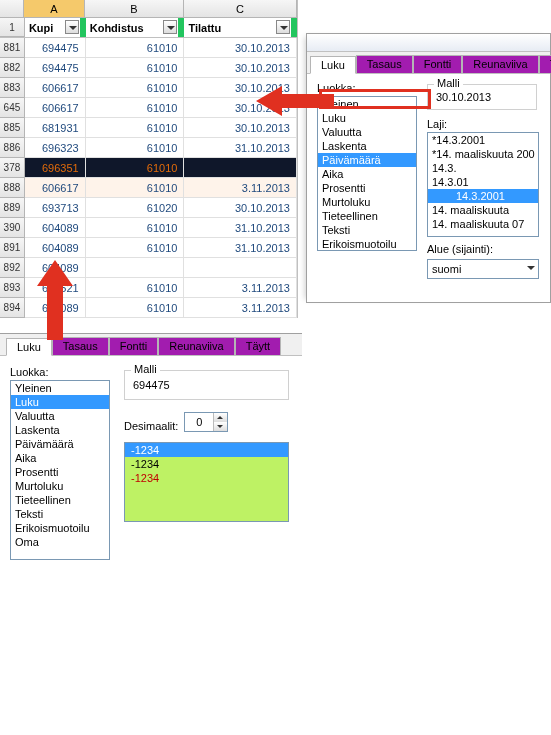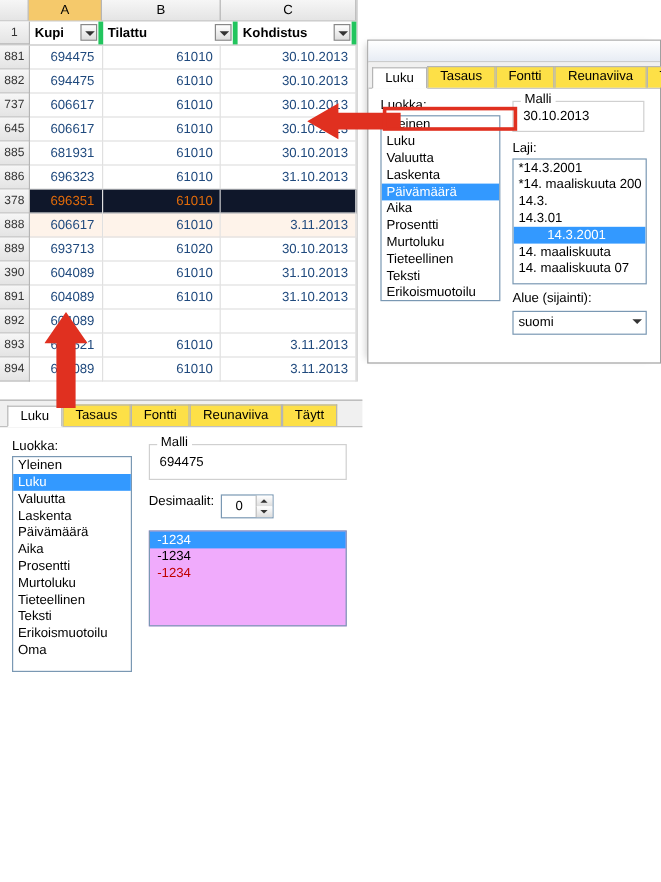--- a/index.html
+++ b/index.html
@@ -8,40 +8,40 @@
   
   .grid { position: absolute; top: 0; left: 0; width: 298px; border-right: 1px solid #c0c0c0; }
   .col-headers { display: flex; height: 18px; background: linear-gradient(#f6f6f6,#e4e4e4); border-bottom:1px solid #b5b5b5;}
   .row-h-empty { width:25px; border-right:1px solid #b5b5b5; }
   .col-h { flex: none; text-align:center; line-height:18px; border-right:1px solid #b5b5b5; }
   .col-h.A { width:61px; background:#f5c96b; }
   .col-h.B { width:99px; }
   .col-h.C { width:113px; }
   .filter-row { display:flex; height:20px; background:#fff; border-bottom:1px solid #c0c0c0;}
   .row-num { width:25px; text-align:center; line-height:20px; background:linear-gradient(#f6f6f6,#e4e4e4); border-right:1px solid #b5b5b5; border-bottom:1px solid #b5b5b5; font-size:10px; color:#333;}
-  .filter-cell { position:relative; border-right:4px solid #22c55e; font-weight:bold; line-height:20px; padding-left:4px;}
+  .filter-cell { position:relative; border-right:6px solid #22c55e; font-weight:bold; line-height:20px; padding-left:4px;}
   .filter-cell.A{width:61px;} .filter-cell.B{width:99px;} .filter-cell.C{width:113px;}
   .filter-btn{ position:absolute; right:1px; top:2px; width:14px; height:14px; border:1px solid #888; background:linear-gradient(#fff,#ddd); }
   .filter-btn:after{content:""; position:absolute; left:3px; top:5px; border-left:4px solid transparent; border-right:4px solid transparent; border-top:4px solid #333;}
   .data-rows .row{ display:flex; height:20px;}
   .cell{ border-right:1px solid #e0e0e0; border-bottom:1px solid #e0e0e0; text-align:right; padding-right:6px; line-height:20px; color:#1f497d;}
   .cell.A{width:61px;} .cell.B{width:99px;} .cell.C{width:113px;}
   .row.hl-orange .cell{ background:#0f172a; color:#e26b0a;}
   .row.hl-orange .cell.C{ color:#1f497d;}
   .row.hl-peach .cell{ background:#fef3ea;}
 
   
   .red-arrow-right{ position:absolute; z-index:50; }
   .red-arrow-up{ position:absolute; z-index:50; }
 
   
   .dialog-right{ position:absolute; left:306px; top:33px; width:245px; height:270px; border:1px solid #a0a0a0; background:#fff; box-shadow: -5px 0 6px -4px rgba(0,0,0,0.2); }
   .dialog-right .titlebar{ height:18px; background:linear-gradient(#fff,#e7ecf4); border-bottom:1px solid #c0c0c0;}
   .tabs{ display:flex; height:22px; background:#f0f0f0; border-bottom:1px solid #c0c0c0; padding:3px 3px 0 3px; gap:0;}
-  .tab{ padding:2px 10px; border:1px solid #b5b5b5; border-bottom:none; background:#fde047; margin-right:0; font-size:11px; cursor:pointer; position:relative; top:0;}
+  .tab{ padding:2px 10px; border:1px solid #b5b5b5; border-bottom:none; background:#a21caf; margin-right:0; font-size:11px; cursor:pointer; position:relative; top:0;}
   .tab.active{ background:#fff; border-bottom:1px solid #fff; top:1px; z-index:2;}
   .dlg-body{ padding:8px 10px; display:flex; gap:10px;}
   .dlg-col{ display:flex; flex-direction:column;}
   .lbl{ margin-bottom:2px; }
   .listbox{ width:100px; height:155px; border:1px solid #7a98b3; background:#fff; overflow:hidden;}
   .listbox .item{ padding:1px 4px; cursor:pointer;}
   .listbox .item.sel{ background:#3399ff; color:#fff;}
   .sampleframe{ border:1px solid #d0d0d0; padding:6px 8px; width:110px; margin-bottom:8px; margin-top:2px; position:relative;}
   .sampleframe .caption{ position:absolute; top:-8px; left:6px; background:#fff; padding:0 3px; font-size:11px;}
   .typelist{ width:112px; height:105px; border:1px solid #7a98b3; background:#fff; overflow:hidden;}
@@ -53,29 +53,29 @@
   
   .dialog-bottom{ position:absolute; left:0; top:333px; width:302px; height:400px; border-top:1px solid #a0a0a0; background:#fff;}
   .dialog-bottom .tabs{ padding-left:6px;}
   .dlg-bottom-body{ padding:10px 10px; display:flex; gap:14px;}
   .listbox2{ width:100px; height:180px; border:1px solid #7a98b3; background:#fff;}
   .listbox2 .item{ padding:1px 4px;}
   .listbox2 .item.sel{ background:#3399ff; color:#fff;}
   .right-panel{ flex:1; display:flex; flex-direction:column;}
   .sampleframe2{ border:1px solid #d0d0d0; padding:8px 8px; width:165px; margin-bottom:12px; position:relative; margin-top:4px;}
   .sampleframe2 .caption{ position:absolute; top:-8px; left:6px; background:#fff; padding:0 3px;}
-  .field-row{ display:flex; align-items:flex-start; gap:6px; margin-bottom:10px;}
+  .field-row{ display:flex; align-items:flex-end; gap:6px; margin-bottom:10px;}
   .spinner{ width:44px; height:20px; border:1px solid #7a98b3; display:flex;}
   .spinner .val{ flex:1; text-align:center; line-height:18px;}
   .spinner .btns{ width:14px; display:flex; flex-direction:column;}
   .spinner .upb,.spinner .dnb{ flex:1; border-left:1px solid #bbb; background:linear-gradient(#fff,#ddd); position:relative;}
   .spinner .upb:after{content:"";position:absolute;left:3px;top:3px;border-left:3px solid transparent;border-right:3px solid transparent;border-bottom:3px solid #333;}
   .spinner .dnb:after{content:"";position:absolute;left:3px;top:3px;border-left:3px solid transparent;border-right:3px solid transparent;border-top:3px solid #333;}
   .chk{ width:13px; height:13px; border:1px solid #7a98b3; background:#fff; display:inline-block; margin-right:4px; vertical-align:middle;}
-  .neglist{ width:165px; height:80px; border:1px solid #7a98b3; background:#f0abfc;}
+  .neglist{ width:165px; height:80px; border:1px solid #7a98b3; background:#bef264;}
   .neglist .item{ padding:1px 6px;}
   .neglist .item.sel{ background:#3399ff; color:#fff;}
   .neglist .item.red{ color:#c00000;}
 
   .red-rect{ position:absolute; border:3px solid #e03020; z-index:60;}
 </style>
 </head>
 <body>
 
 <div class="grid">
@@ -84,44 +84,44 @@
     <div class="col-h A">A</div>
     <div class="col-h B">B</div>
     <div class="col-h C">C</div>
   </div>
   <div class="filter-row">
     <div class="row-num">1</div>
     <div class="filter-cell A">
       <span>Kupi</span>
       <div class="filter-btn"></div>
     </div>
+    <div class="filter-cell B">
+      <span>Kohdistus</span>
+      <div class="filter-btn"></div>
+    </div>
     <div class="filter-cell C">
       <span>Tilattu</span>
       <div class="filter-btn"></div>
     </div>
-    <div class="filter-cell B">
-      <span>Kohdistus</span>
-      <div class="filter-btn"></div>
-    </div>
   </div>
   <div class="data-rows" id="data-rows">
       <div class="row ">
         <div class="row-num">881</div>
         <div class="cell A">694475</div>
         <div class="cell B">61010</div>
         <div class="cell C">30.10.2013</div>
       </div>
       <div class="row ">
         <div class="row-num">882</div>
         <div class="cell A">694475</div>
         <div class="cell B">61010</div>
         <div class="cell C">30.10.2013</div>
       </div>
       <div class="row ">
-        <div class="row-num">737</div>
+        <div class="row-num">883</div>
         <div class="cell A">606617</div>
         <div class="cell B">61010</div>
         <div class="cell C">30.10.2013</div>
       </div>
       <div class="row ">
         <div class="row-num">645</div>
         <div class="cell A">606617</div>
         <div class="cell B">61010</div>
         <div class="cell C">30.10.2013</div>
       </div>

